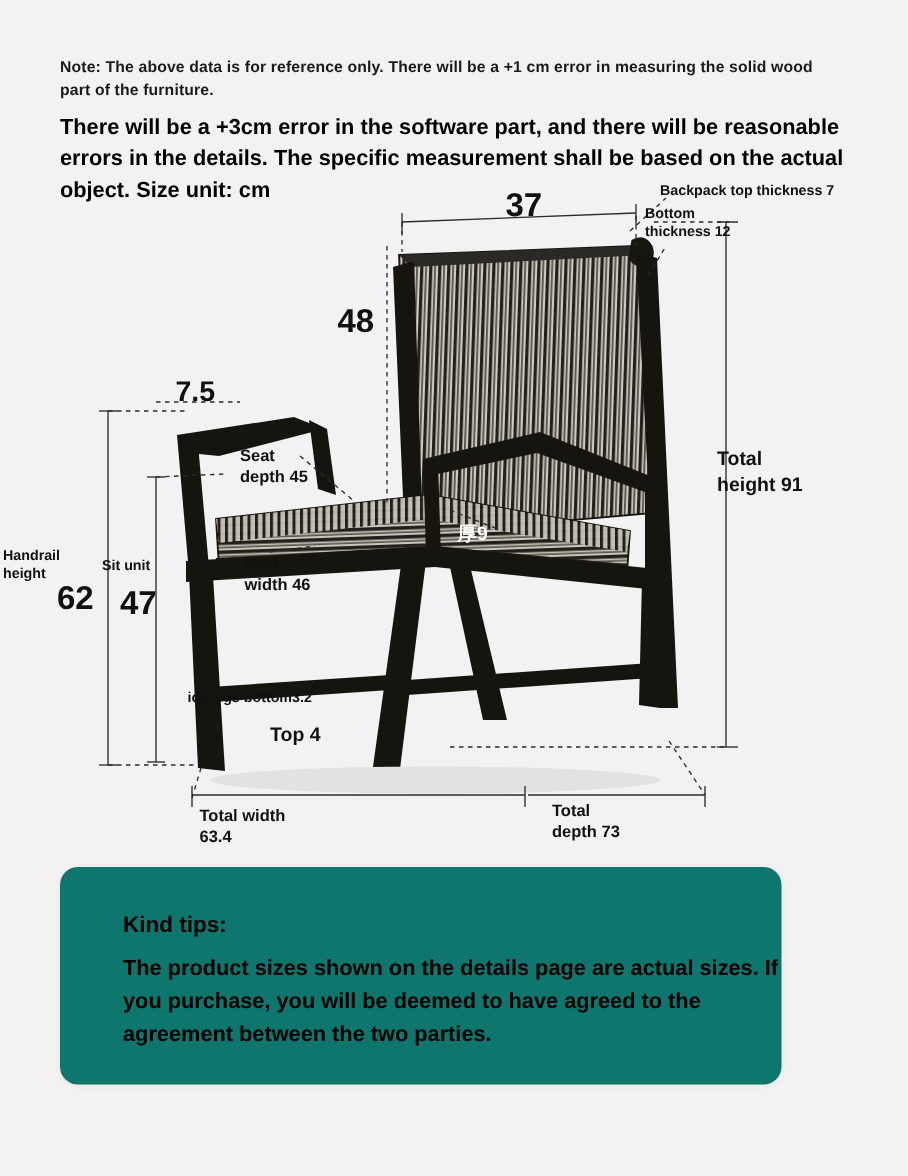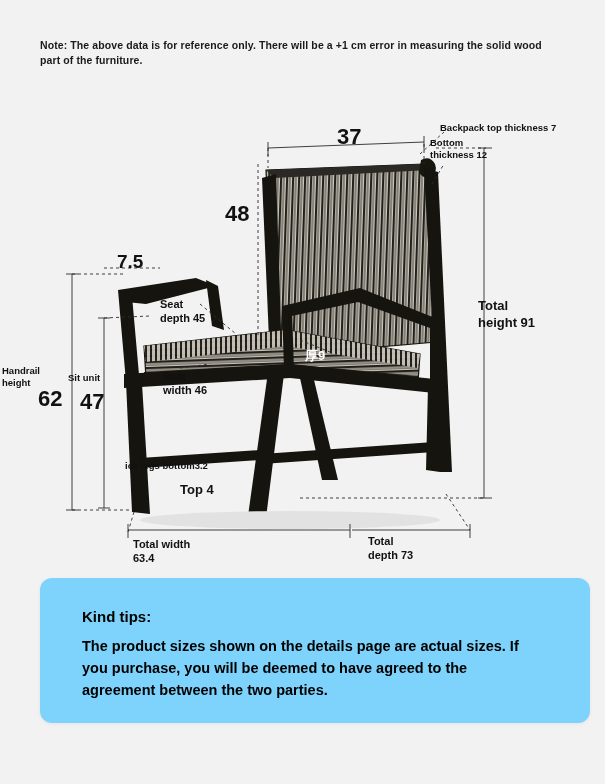--- a/index.html
+++ b/index.html
@@ -69,23 +69,23 @@
   .lbl-md { font-size: 13px; }
   .lbl-lg { font-size: 19px; }
   .lbl-xl { font-size: 22px; }
   .lbl-white { color: #ffffff; }
 
   
   .tips-card {
     position: absolute;
     left: 40px;
     top: 578px;
-    width: 550px;
+    width: 481px;
     height: 145px;
-    background: #7dd3fc;
+    background: #0f766e;
     border-radius: 12px;
     box-shadow: 0 1px 4px rgba(0,0,0,0.06);
     text-decoration: underline;
   }
   .tips-title {
     position: absolute;
     left: 42px;
     top: 30px;
     font-size: 15px;
     font-weight: 700;
@@ -102,20 +102,21 @@
     color: #000;
   }
 </style>
 </head>
 <body>
 
 <div class="page">
 
   <div class="note-block">
     <div class="note-small">Note: The above data is for reference only. There will be a +1 cm error in measuring the solid wood part of the furniture.</div>
+    <div class="note-big">There will be a +3cm error in the software part, and there will be reasonable errors in the details. The specific measurement shall be based on the actual object. Size unit: cm</div>
   </div>
 
   <div class="stage">
 
     <svg width="605" height="450" viewBox="0 0 605 450">
       <defs>
         <pattern id="stripes" width="6" height="6" patternUnits="userSpaceOnUse" patternTransform="rotate(2)">
           <rect width="6" height="6" fill="#cfcabd"></rect>
           <rect width="2.2" height="6" fill="#23211d"></rect>
           <rect x="3.4" width="1.1" height="6" fill="#4a4740"></rect>

